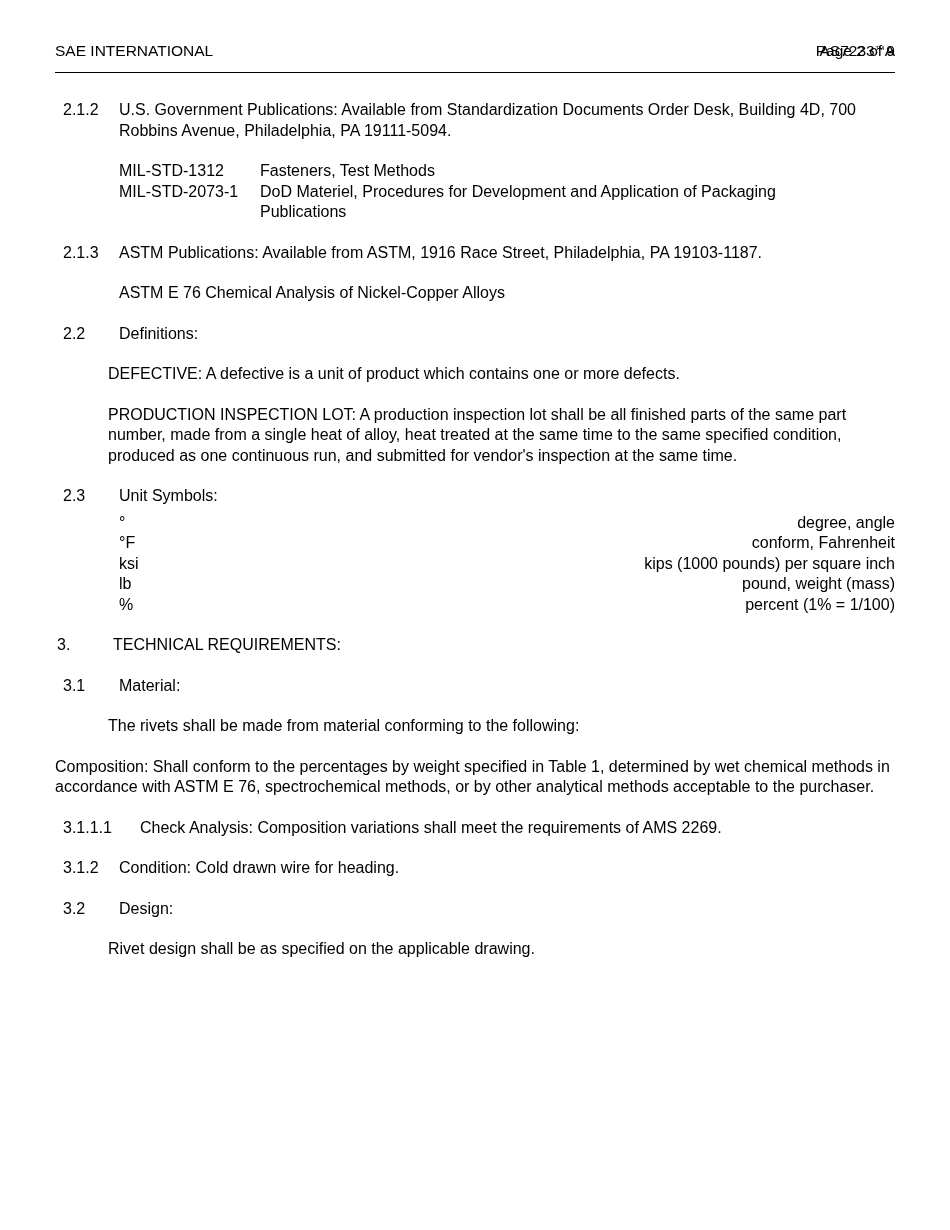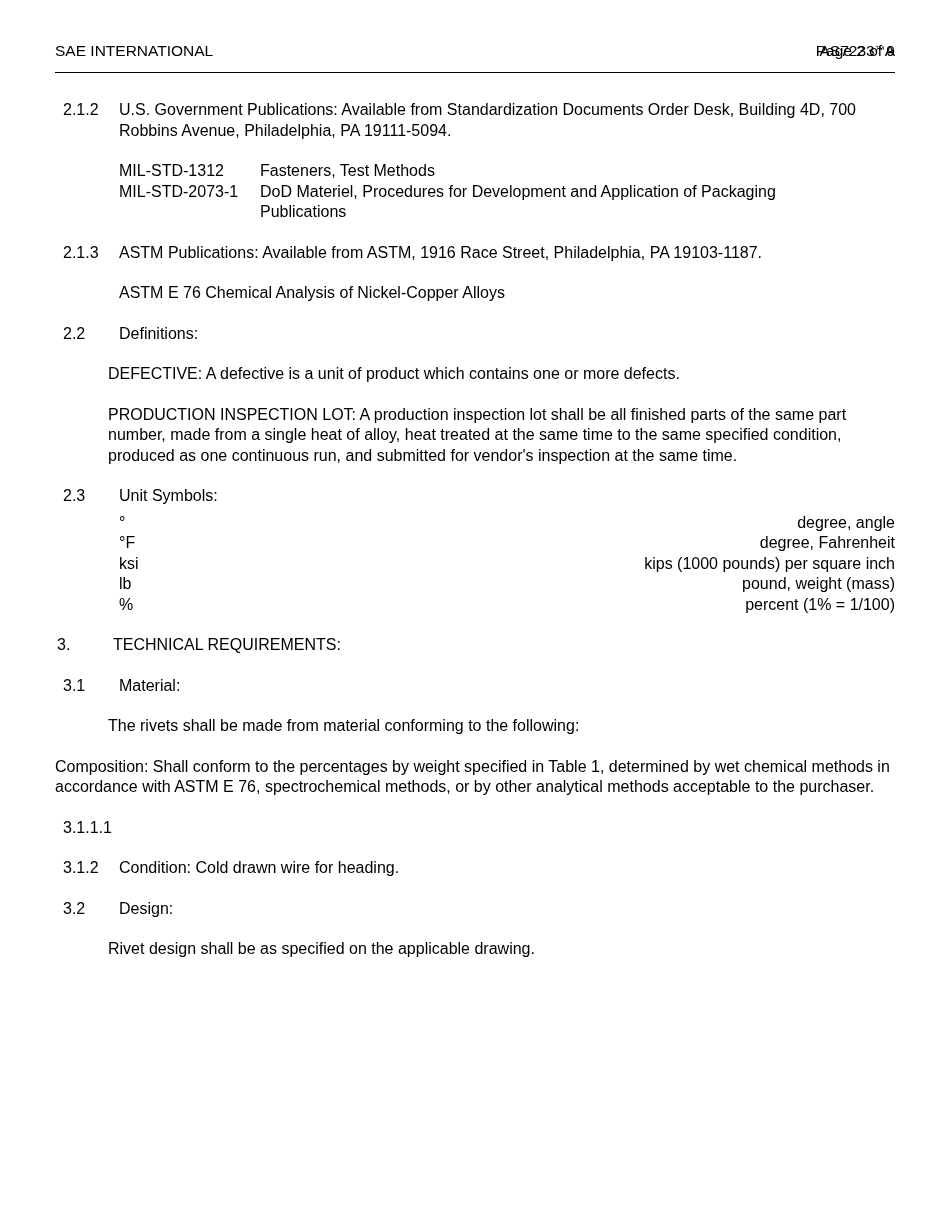--- a/index.html
+++ b/index.html
@@ -180,21 +180,21 @@
 
     <div class="spacer6"></div>
 
     <div class="indent-1">
       <div class="sym-row">
         <div class="sym-key">°</div>
         <div class="sym-val">degree, angle</div>
       </div>
       <div class="sym-row">
         <div class="sym-key">°F</div>
-        <div class="sym-val">degree, Fahrenheit</div>
+        <div class="sym-val">conform, Fahrenheit</div>
       </div>
       <div class="sym-row">
         <div class="sym-key">ksi</div>
         <div class="sym-val">kips (1000 pounds) per square inch</div>
       </div>
       <div class="sym-row">
         <div class="sym-key">lb</div>
         <div class="sym-val">pound, weight (mass)</div>
       </div>
       <div class="sym-row">
@@ -224,20 +224,21 @@
     <div class="gap-md"></div>
 
     <div class="block">
       <div class="txt">Composition:  Shall conform to the percentages by weight specified in Table 1, determined by wet chemical methods in accordance with ASTM E 76, spectrochemical methods, or by other analytical methods acceptable to the purchaser.</div>
     </div>
 
     <div class="gap-md"></div>
 
     <div class="block">
       <div class="num n3111">3.1.1.1</div>
+      <div class="txt">Check Analysis:  Composition variations shall meet the requirements of AMS 2269.</div>
     </div>
 
     <div class="gap-md"></div>
 
     <div class="block">
       <div class="num n312">3.1.2</div>
       <div class="txt">Condition:  Cold drawn wire for heading.</div>
     </div>
 
     <div class="gap-md"></div>

